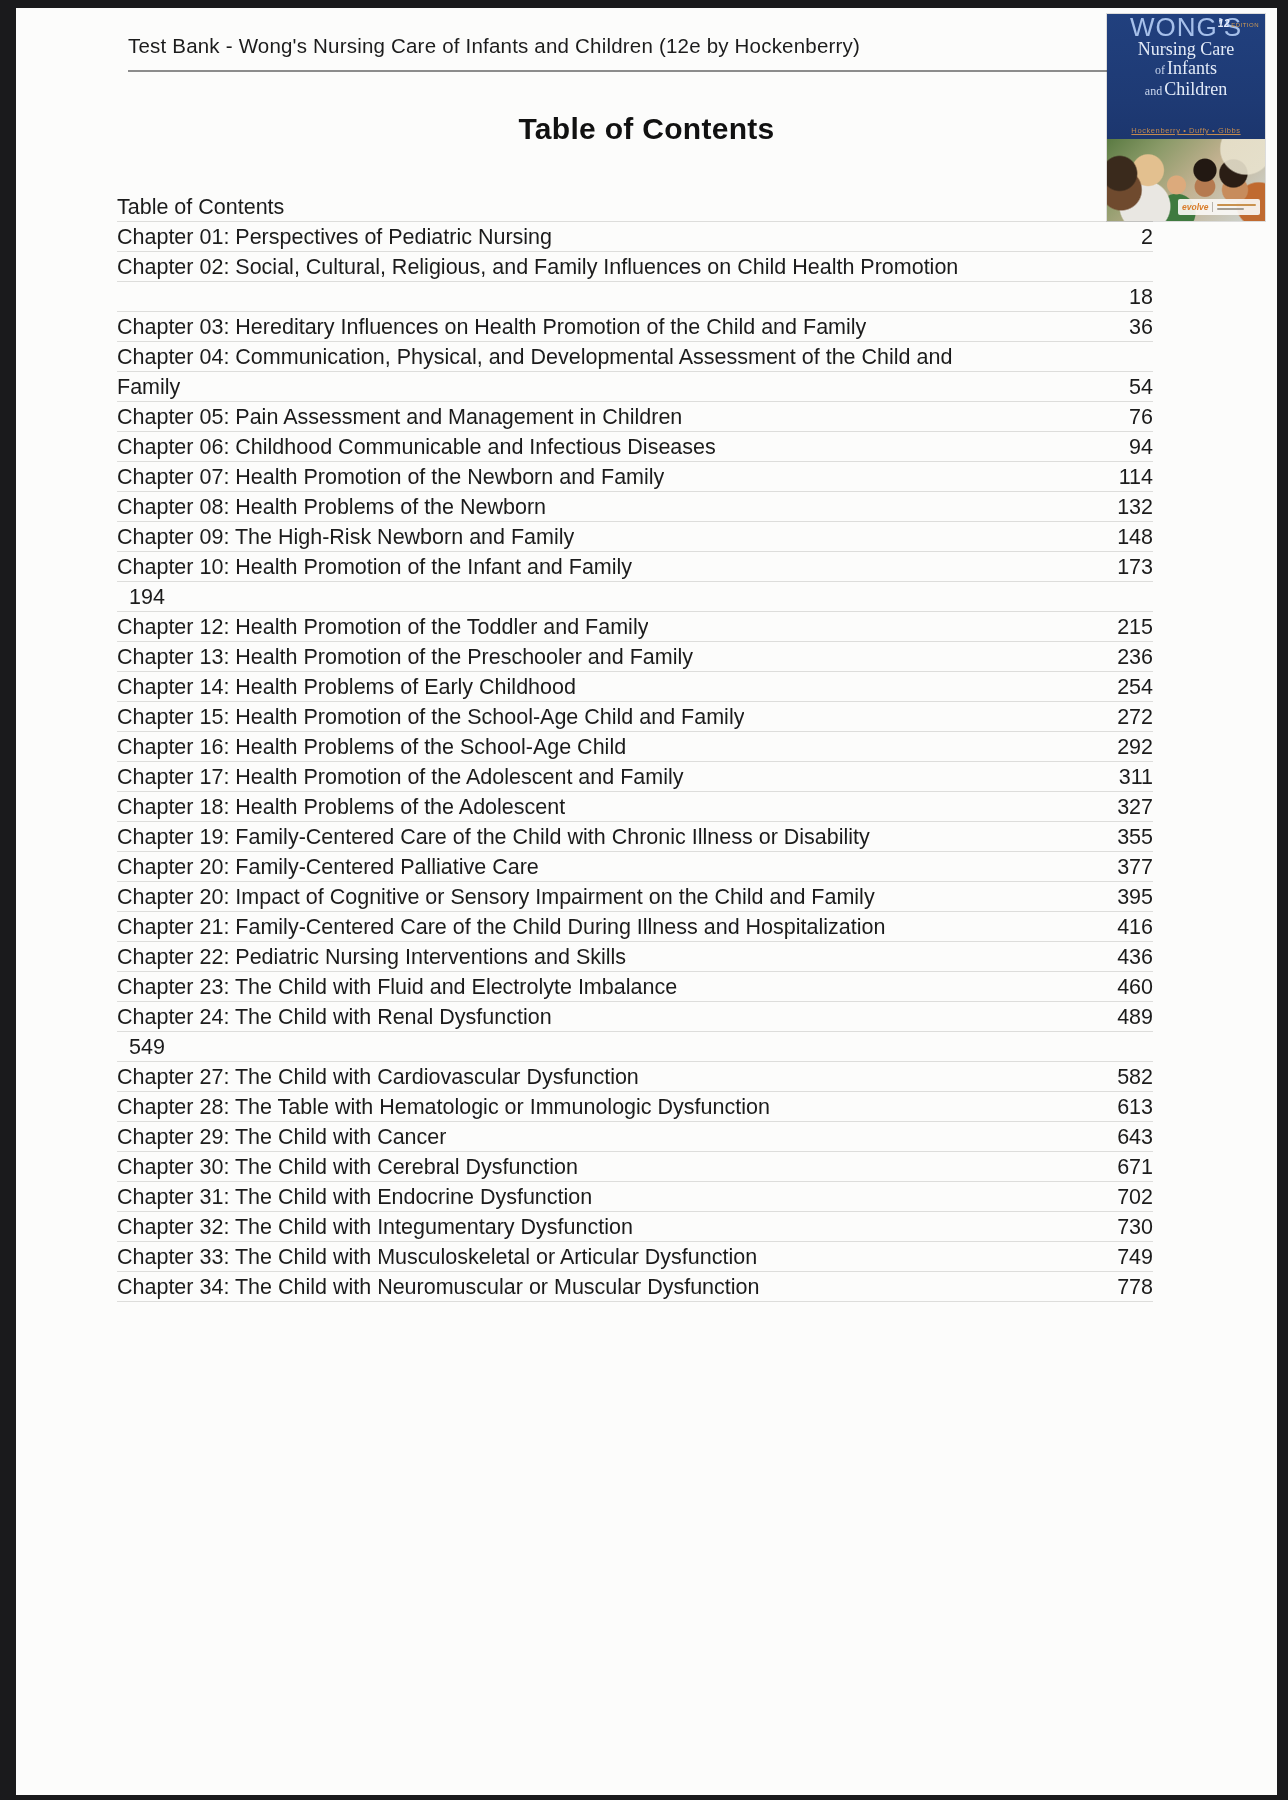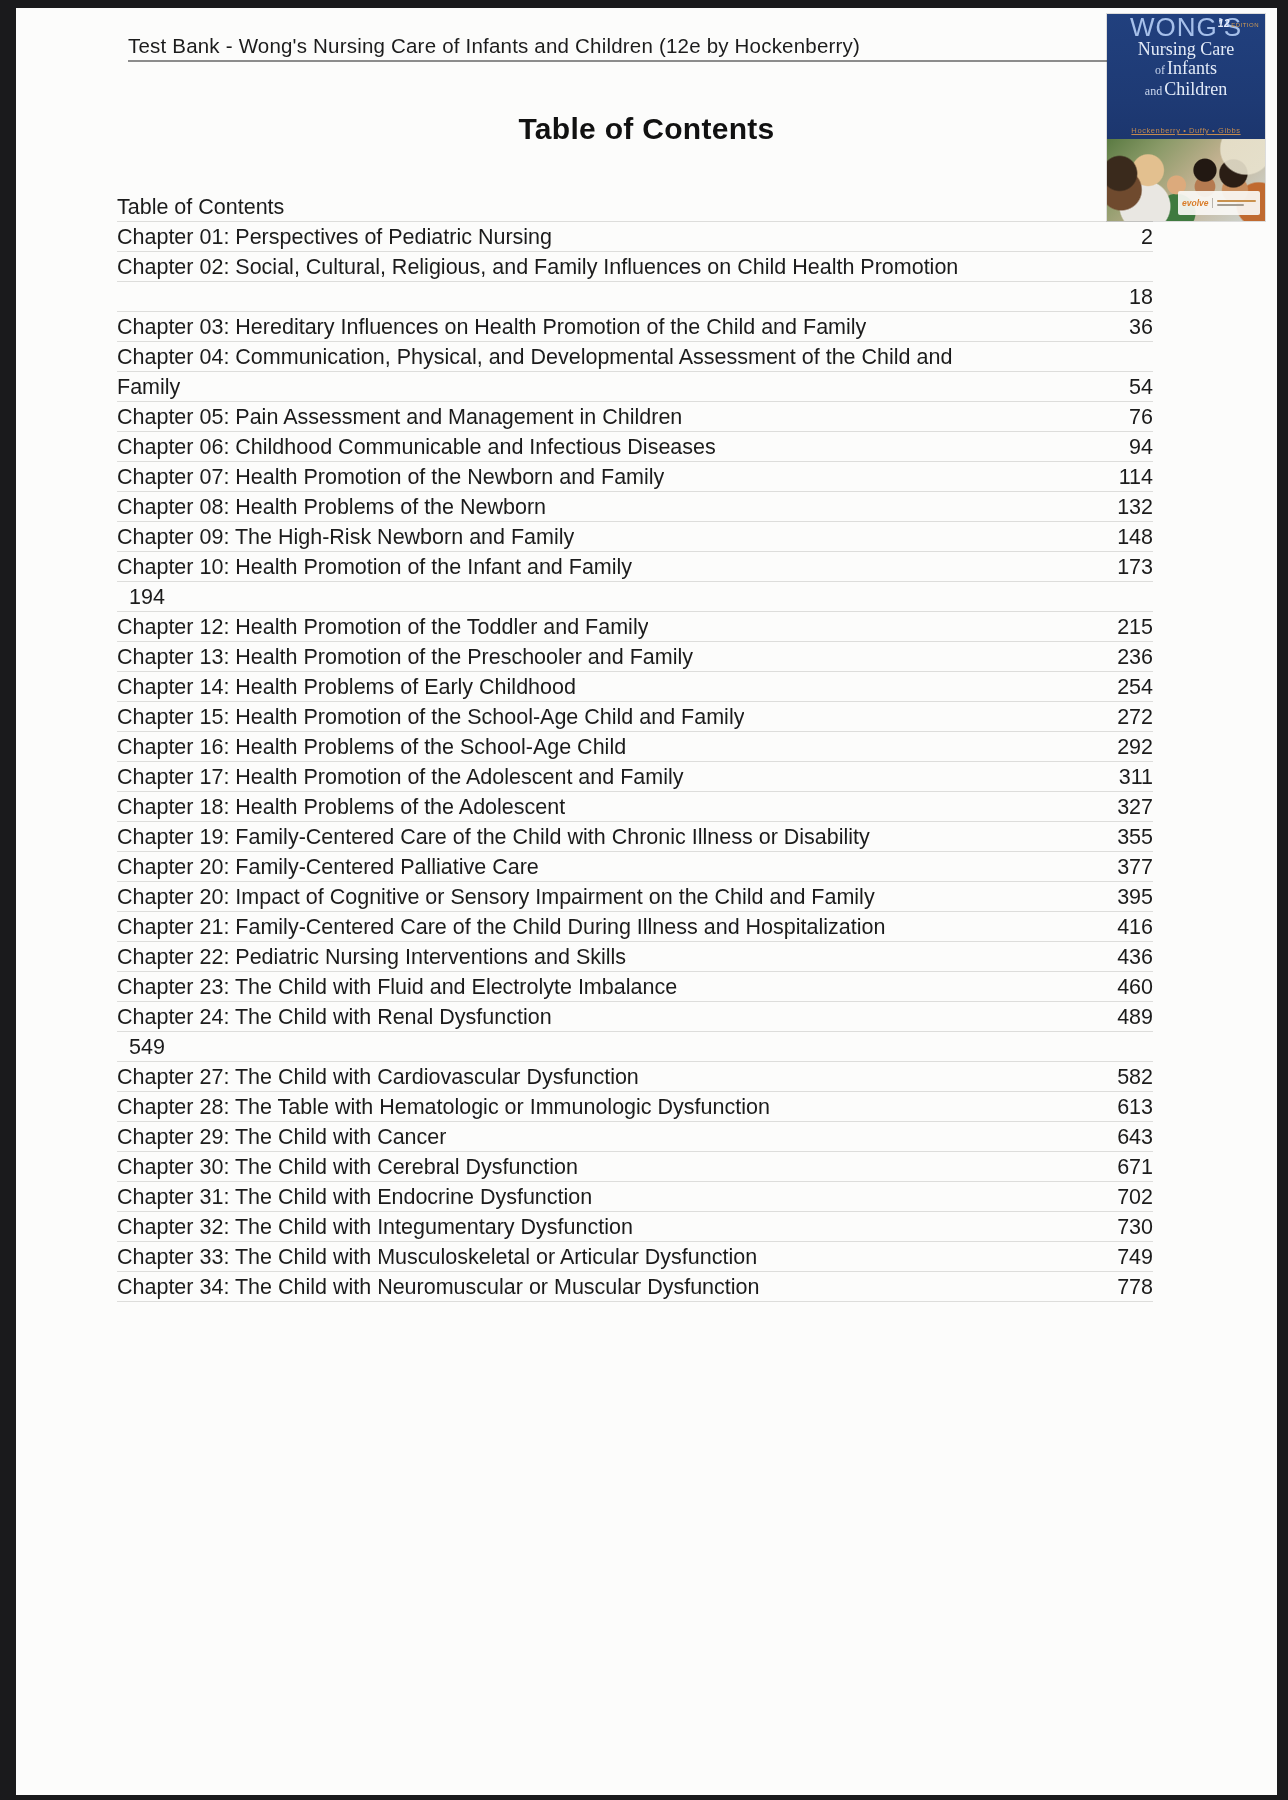--- a/index.html
+++ b/index.html
@@ -14,21 +14,21 @@
     position:absolute;left:16px;top:8px;
     width:1261px;height:1787px;
     background:#fcfcfb;
   }
   
   .doc-header{
     position:absolute;left:112px;top:26px;
     width:979px;
     font-size:20.5px;color:#1c1c1c;
     letter-spacing:0.2px;
-    padding-bottom:2px;
+    padding-bottom:12px;
     border-bottom:2px solid #8c8c8c;
   }
   
   .page-title{
     position:absolute;left:0;top:104px;width:100%;
     text-align:center;
     font-size:30px;font-weight:bold;color:#111;
     letter-spacing:0.3px;
   }
   
@@ -91,21 +91,21 @@
       radial-gradient(circle at 81% 62%, #c78c5c 0 9%, transparent 10%),
       radial-gradient(circle at 96% 80%, #c06a30 0 13%, transparent 14%),
       linear-gradient(135deg,#5a7a42 0%,#8a9a68 25%,#c2b190 55%,#cfd8d8 100%);
   }
   .evolve-badge{
     position:absolute;right:5px;bottom:6px;
     width:82px;height:16px;
     background:rgba(250,249,245,0.92);
     border-radius:2px;
     display:flex;align-items:center;
-    padding:12px 4px;box-sizing:border-box;
+    padding:4px 4px;box-sizing:border-box;
   }
   .evolve-label{
     font-size:8.5px;font-weight:bold;font-style:italic;color:#d97c28;
   }
   .evolve-div{width:1px;height:10px;background:#b8b4ac;margin:0 4px;}
   .evolve-lines{display:flex;flex-direction:column;gap:2px;flex:1;}
   .evolve-lines i{display:block;height:2px;background:#c9924e;border-radius:1px;}
   .evolve-lines i:last-child{background:#9a9archive;}
   .evolve-lines i.l2{background:#a39c90;width:70%;}
 </style>

